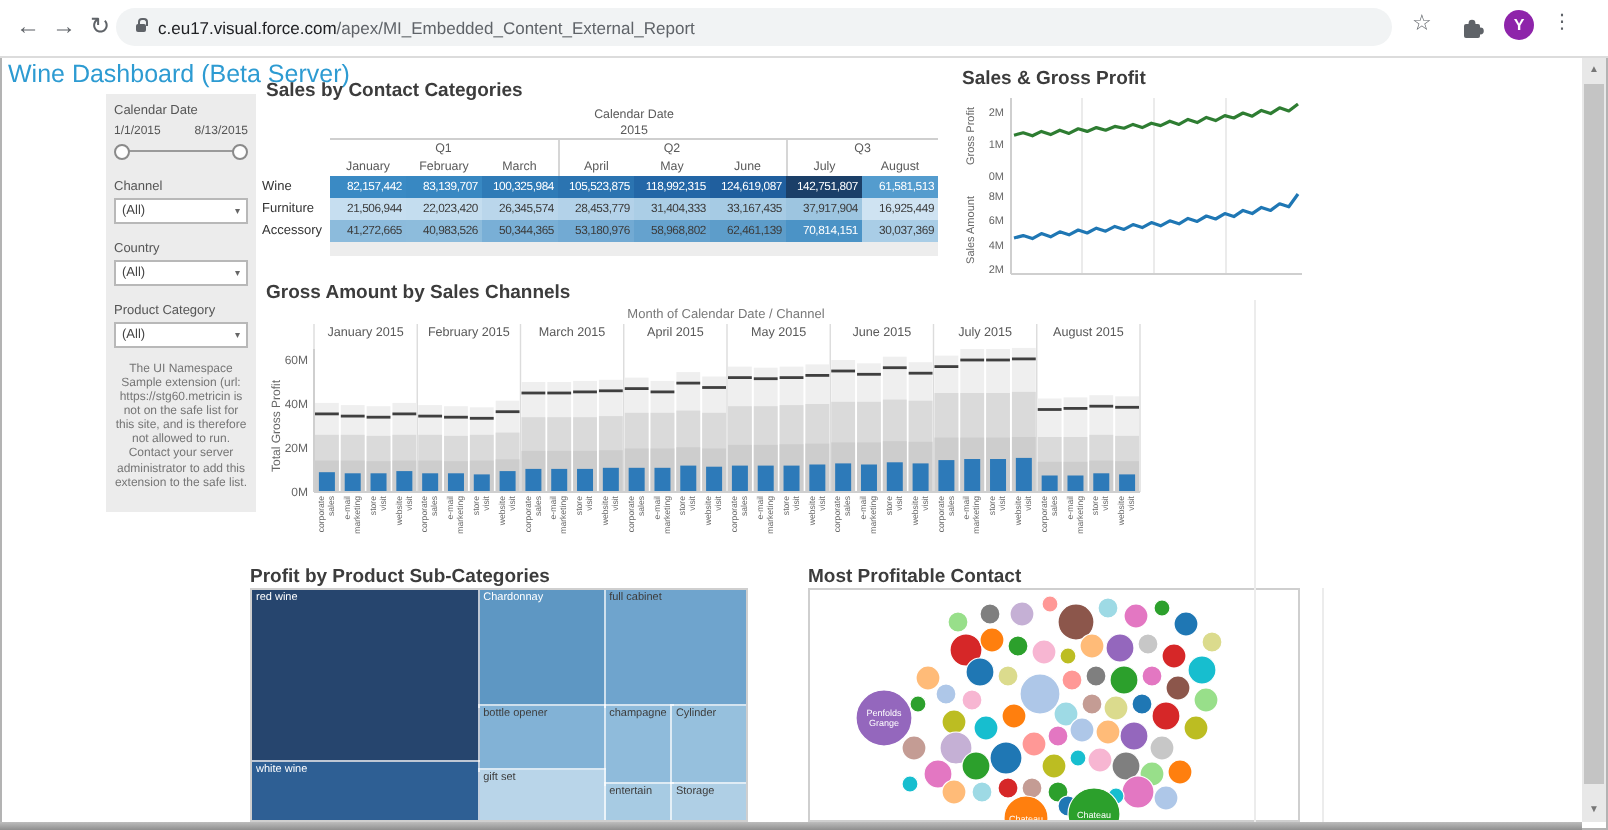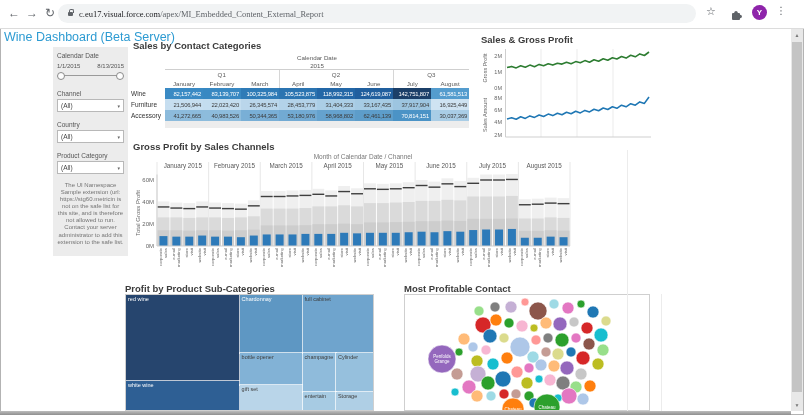--- a/index.html
+++ b/index.html
@@ -3,21 +3,21 @@
 <meta charset="utf-8">
 <style>
   html,body{margin:0;padding:0;}
   body{width:804px;height:415px;position:relative;overflow:hidden;background:#fff;
        font-family:"Liberation Sans",sans-serif;box-shadow:inset 0 0 0 1px #b3b3b3;}
   .abs{position:absolute;}
   
   .chrome{left:0;top:0;width:804px;height:28px;background:#fff;border-bottom:1px solid #dcdcdc;}
   .navbtn{position:absolute;top:4px;font-size:12px;color:#5f6368;width:16px;text-align:center;line-height:18px;}
   .pill{position:absolute;left:58px;top:4px;width:638px;height:19px;background:#f1f3f4;border-radius:10px;
-        display:flex;align-items:center;padding:0 8px;box-sizing:border-box;font-family:Liberation Serif, serif;}
+        display:flex;align-items:center;padding:0 8px;box-sizing:border-box;}
   .lock{width:5px;height:4px;background:#5f6368;border-radius:1px;position:relative;margin:1px 6px 0 2px;flex:none;}
   .lock:before{content:"";position:absolute;top:-3px;left:0.5px;width:3px;height:3px;border:1px solid #5f6368;border-bottom:none;border-radius:2px 2px 0 0;}
   .url{font-size:8.5px;color:#202124;white-space:nowrap;}
   .url .path{color:#5f6368;}
   .star{position:absolute;left:706px;top:5px;font-size:11px;color:#5f6368;}
   .puzzle{position:absolute;left:730px;top:7px;}
   .avatar{position:absolute;left:752px;top:5px;width:15px;height:15px;border-radius:50%;background:#8e24aa;
           color:#fff;font-size:8px;font-weight:bold;text-align:center;line-height:15px;}
   .dots{position:absolute;left:776px;top:5px;font-size:10px;color:#5f6368;}
   
@@ -210,21 +210,21 @@
       <text x="21" y="12.1" font-size="5.5" fill="#666" text-anchor="end">2M</text>
       <polyline points="26.0,21.6 30.6,20.4 35.2,21.9 39.7,19.7 44.3,21.3 48.9,19.1 53.5,20.7 58.1,18.4 62.6,19.7 67.2,17.8 71.8,19.1 76.4,17.2 81.0,18.1 85.5,16.2 90.1,17.8 94.7,15.6 99.3,16.8 103.9,14.6 108.5,16.2 113.0,13.7 117.6,15.3 122.2,12.7 126.8,14.3 131.4,11.8 135.9,13.0 140.5,10.5 145.1,12.1 149.7,9.2 154.3,10.8 158.8,7.9 163.4,9.5 168.0,6.0" fill="none" stroke="#2e7d32" stroke-width="1.6" stroke-linejoin="round"></polyline>
       <text x="6" y="69" font-size="5.5" fill="#666" text-anchor="middle" transform="rotate(-90 6 69)">Sales Amount</text>
       <text x="21" y="90.5" font-size="5.5" fill="#666" text-anchor="end">2M</text>
       <text x="21" y="78.3" font-size="5.5" fill="#666" text-anchor="end">4M</text>
       <text x="21" y="66.1" font-size="5.5" fill="#666" text-anchor="end">6M</text>
       <text x="21" y="53.9" font-size="5.5" fill="#666" text-anchor="end">8M</text>
       <polyline points="26.0,73.0 30.6,71.8 35.2,73.3 39.7,70.8 44.3,72.4 48.9,69.9 53.5,71.4 58.1,69.0 62.6,70.5 67.2,68.1 71.8,69.6 76.4,67.2 81.0,68.7 85.5,66.3 90.1,67.8 94.7,65.3 99.3,66.9 103.9,64.4 108.5,65.9 113.0,63.2 117.6,64.7 122.2,62.0 126.8,63.5 131.4,60.8 135.9,62.3 140.5,59.2 145.1,60.8 149.7,57.7 154.3,59.2 158.8,55.9 163.4,57.4 168.0,51.0" fill="none" stroke="#1f77b4" stroke-width="1.6" stroke-linejoin="round"></polyline>
     </svg></div>
 
-<div class="abs wtitle" style="left:133px;top:141px">Gross Profit by Sales Channels</div>
+<div class="abs wtitle" style="left:133px;top:141px">Gross Amount by Sales Channels</div>
 <div class="abs" id="bars" style="left:133px;top:151px"><svg width="440" height="136" viewBox="0 0 440 136">
       <text x="230" y="8" font-size="6.5" fill="#787878" text-anchor="middle">Month of Calendar Date / Channel</text>
       <text x="7" y="62" font-size="6" fill="#666" text-anchor="middle" transform="rotate(-90 7 62)">Total Gross Profit</text>
       <text x="21" y="97" font-size="6" fill="#666" text-anchor="end">0M</text>
       <text x="21" y="75" font-size="6" fill="#666" text-anchor="end">20M</text>
       <text x="21" y="53" font-size="6" fill="#666" text-anchor="end">40M</text>
       <text x="21" y="31" font-size="6" fill="#666" text-anchor="end">60M</text>
       <line x1="24" y1="11" x2="24" y2="95" stroke="#dcdcdc" stroke-width="0.7"></line>
       <line x1="75.625" y1="11" x2="75.625" y2="95" stroke="#dcdcdc" stroke-width="0.7"></line>
       <line x1="127.25" y1="11" x2="127.25" y2="95" stroke="#dcdcdc" stroke-width="0.7"></line>

